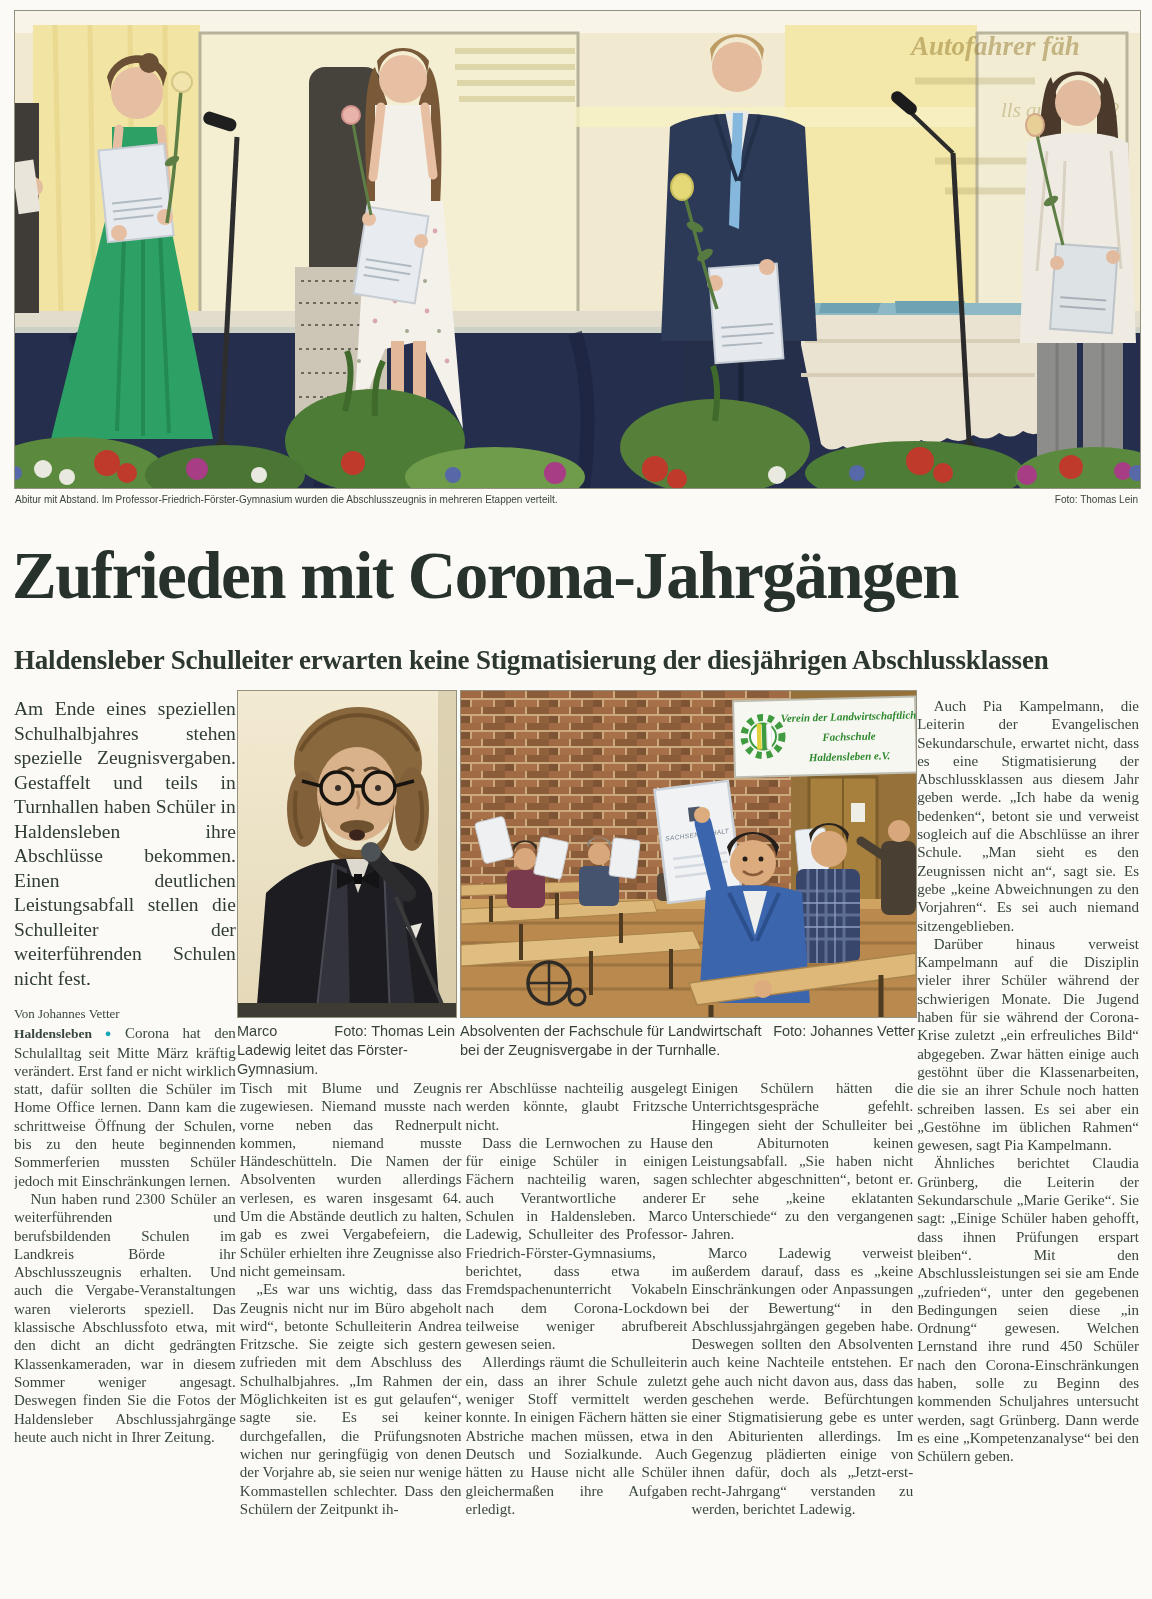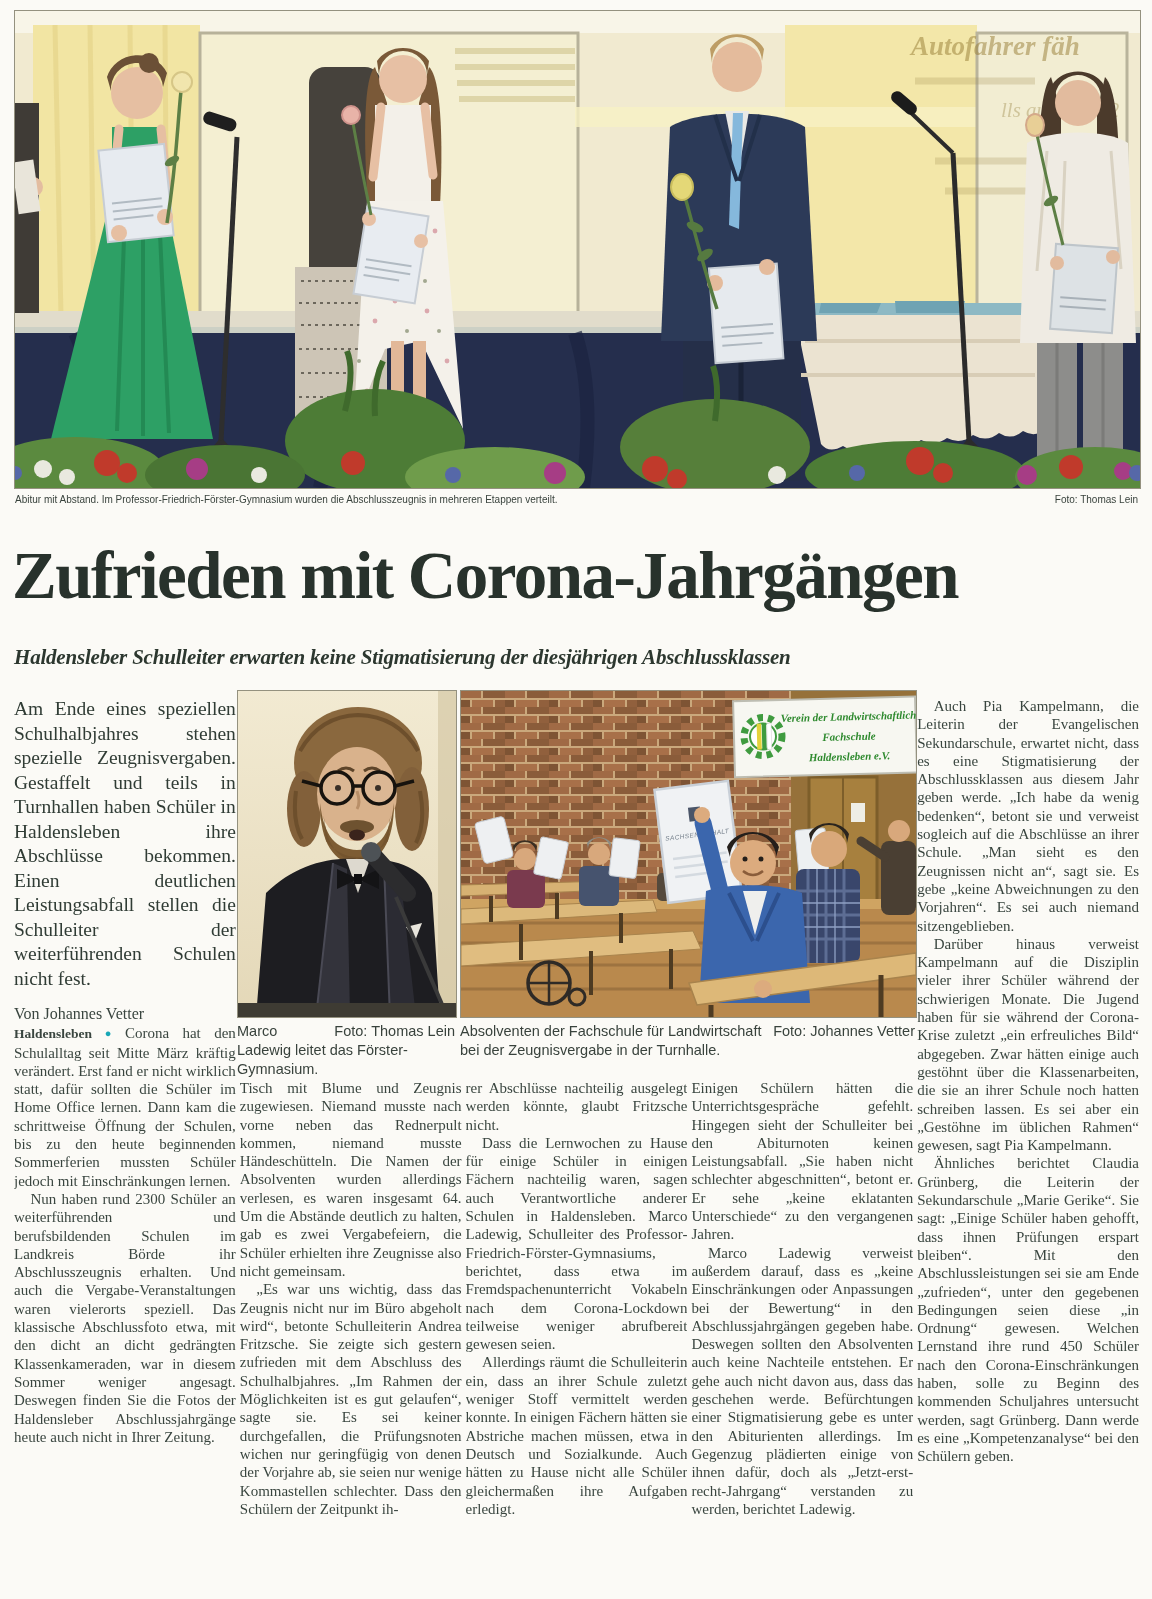--- a/index.html
+++ b/index.html
@@ -16,31 +16,31 @@
     font-family:"Liberation Sans", sans-serif;font-size:10px;color:#38423c;
   }
   .topcap .credit{position:absolute;right:0;top:0;}
   .headline{
     position:absolute;top:541px;left:12px;width:1128px;
     font-size:67px;font-weight:bold;letter-spacing:-1.5px;color:#28322c;
     line-height:1.02;
   }
   .subhead{
     position:absolute;top:645px;left:14px;width:1128px;
-    font-size:21px;font-weight:bold;color:#2c372f;letter-spacing:-.2px;font-style:italic;
+    font-size:27px;font-weight:bold;color:#2c372f;letter-spacing:-.2px;
   }
   .cols{
     position:absolute;top:697px;left:14px;right:13px;bottom:12px;
     display:flex;gap:4px;
   }
   .col{flex:1 1 0;overflow:hidden;font-size:15px;line-height:18.3px;text-align:justify;hyphens:auto;}
   .col p{margin:0;}
   .indent{text-indent:1.1em;}
   .lead{font-size:19.5px;line-height:24.5px;color:#303c35;margin-bottom:14px !important;text-align:justify;}
-  .byline{font-size:16px;margin:10px 0 1px 0 !important;text-align:left;}
+  .byline{font-size:13px;margin:10px 0 1px 0 !important;text-align:left;}
   .dateline{font-family:Liberation Serif, serif;font-weight:bold;font-size:13.5px;margin-top:15px;}
   .dot{color:#18a7b6;font-size:11px;padding:0 4px 0 3px;vertical-align:1px;}
   .spacer{height:382px;}
   .photocap{
     position:absolute;font-family:"Liberation Sans", sans-serif;
     font-size:14.5px;line-height:19px;color:#38423c;text-align:left;
   }
   .photocap .credit{float:right;}
 </style>
 </head>

